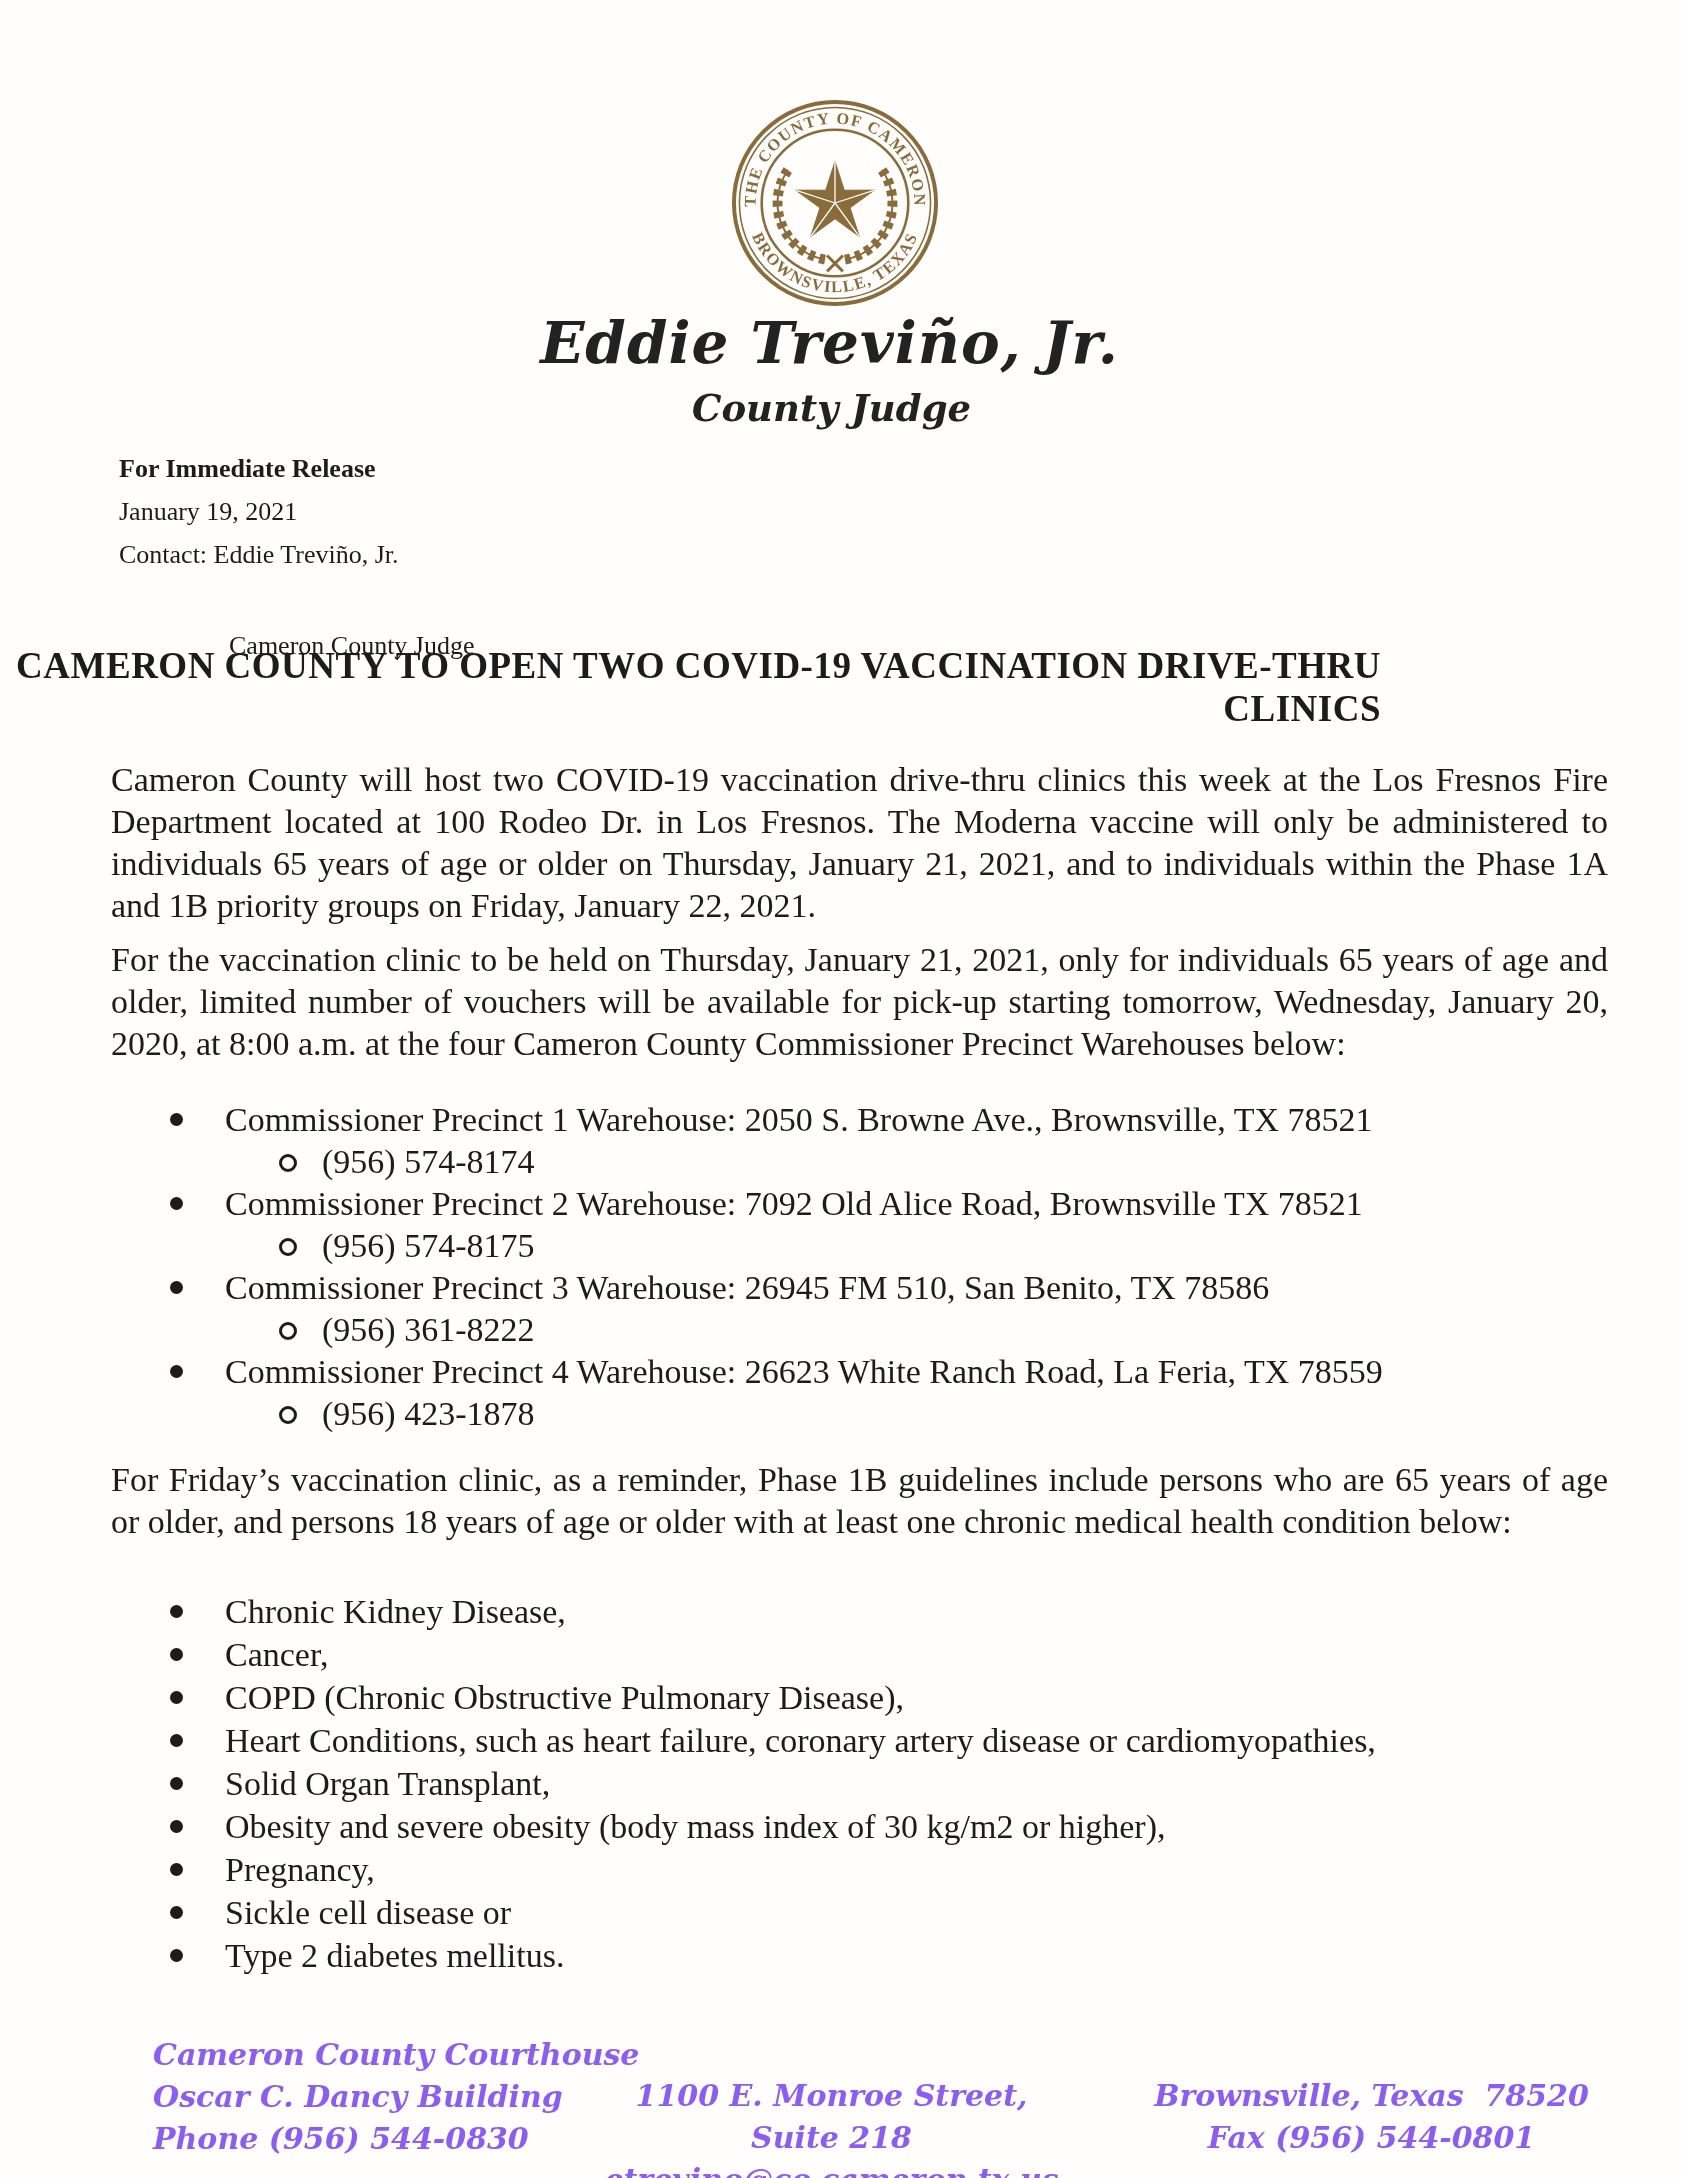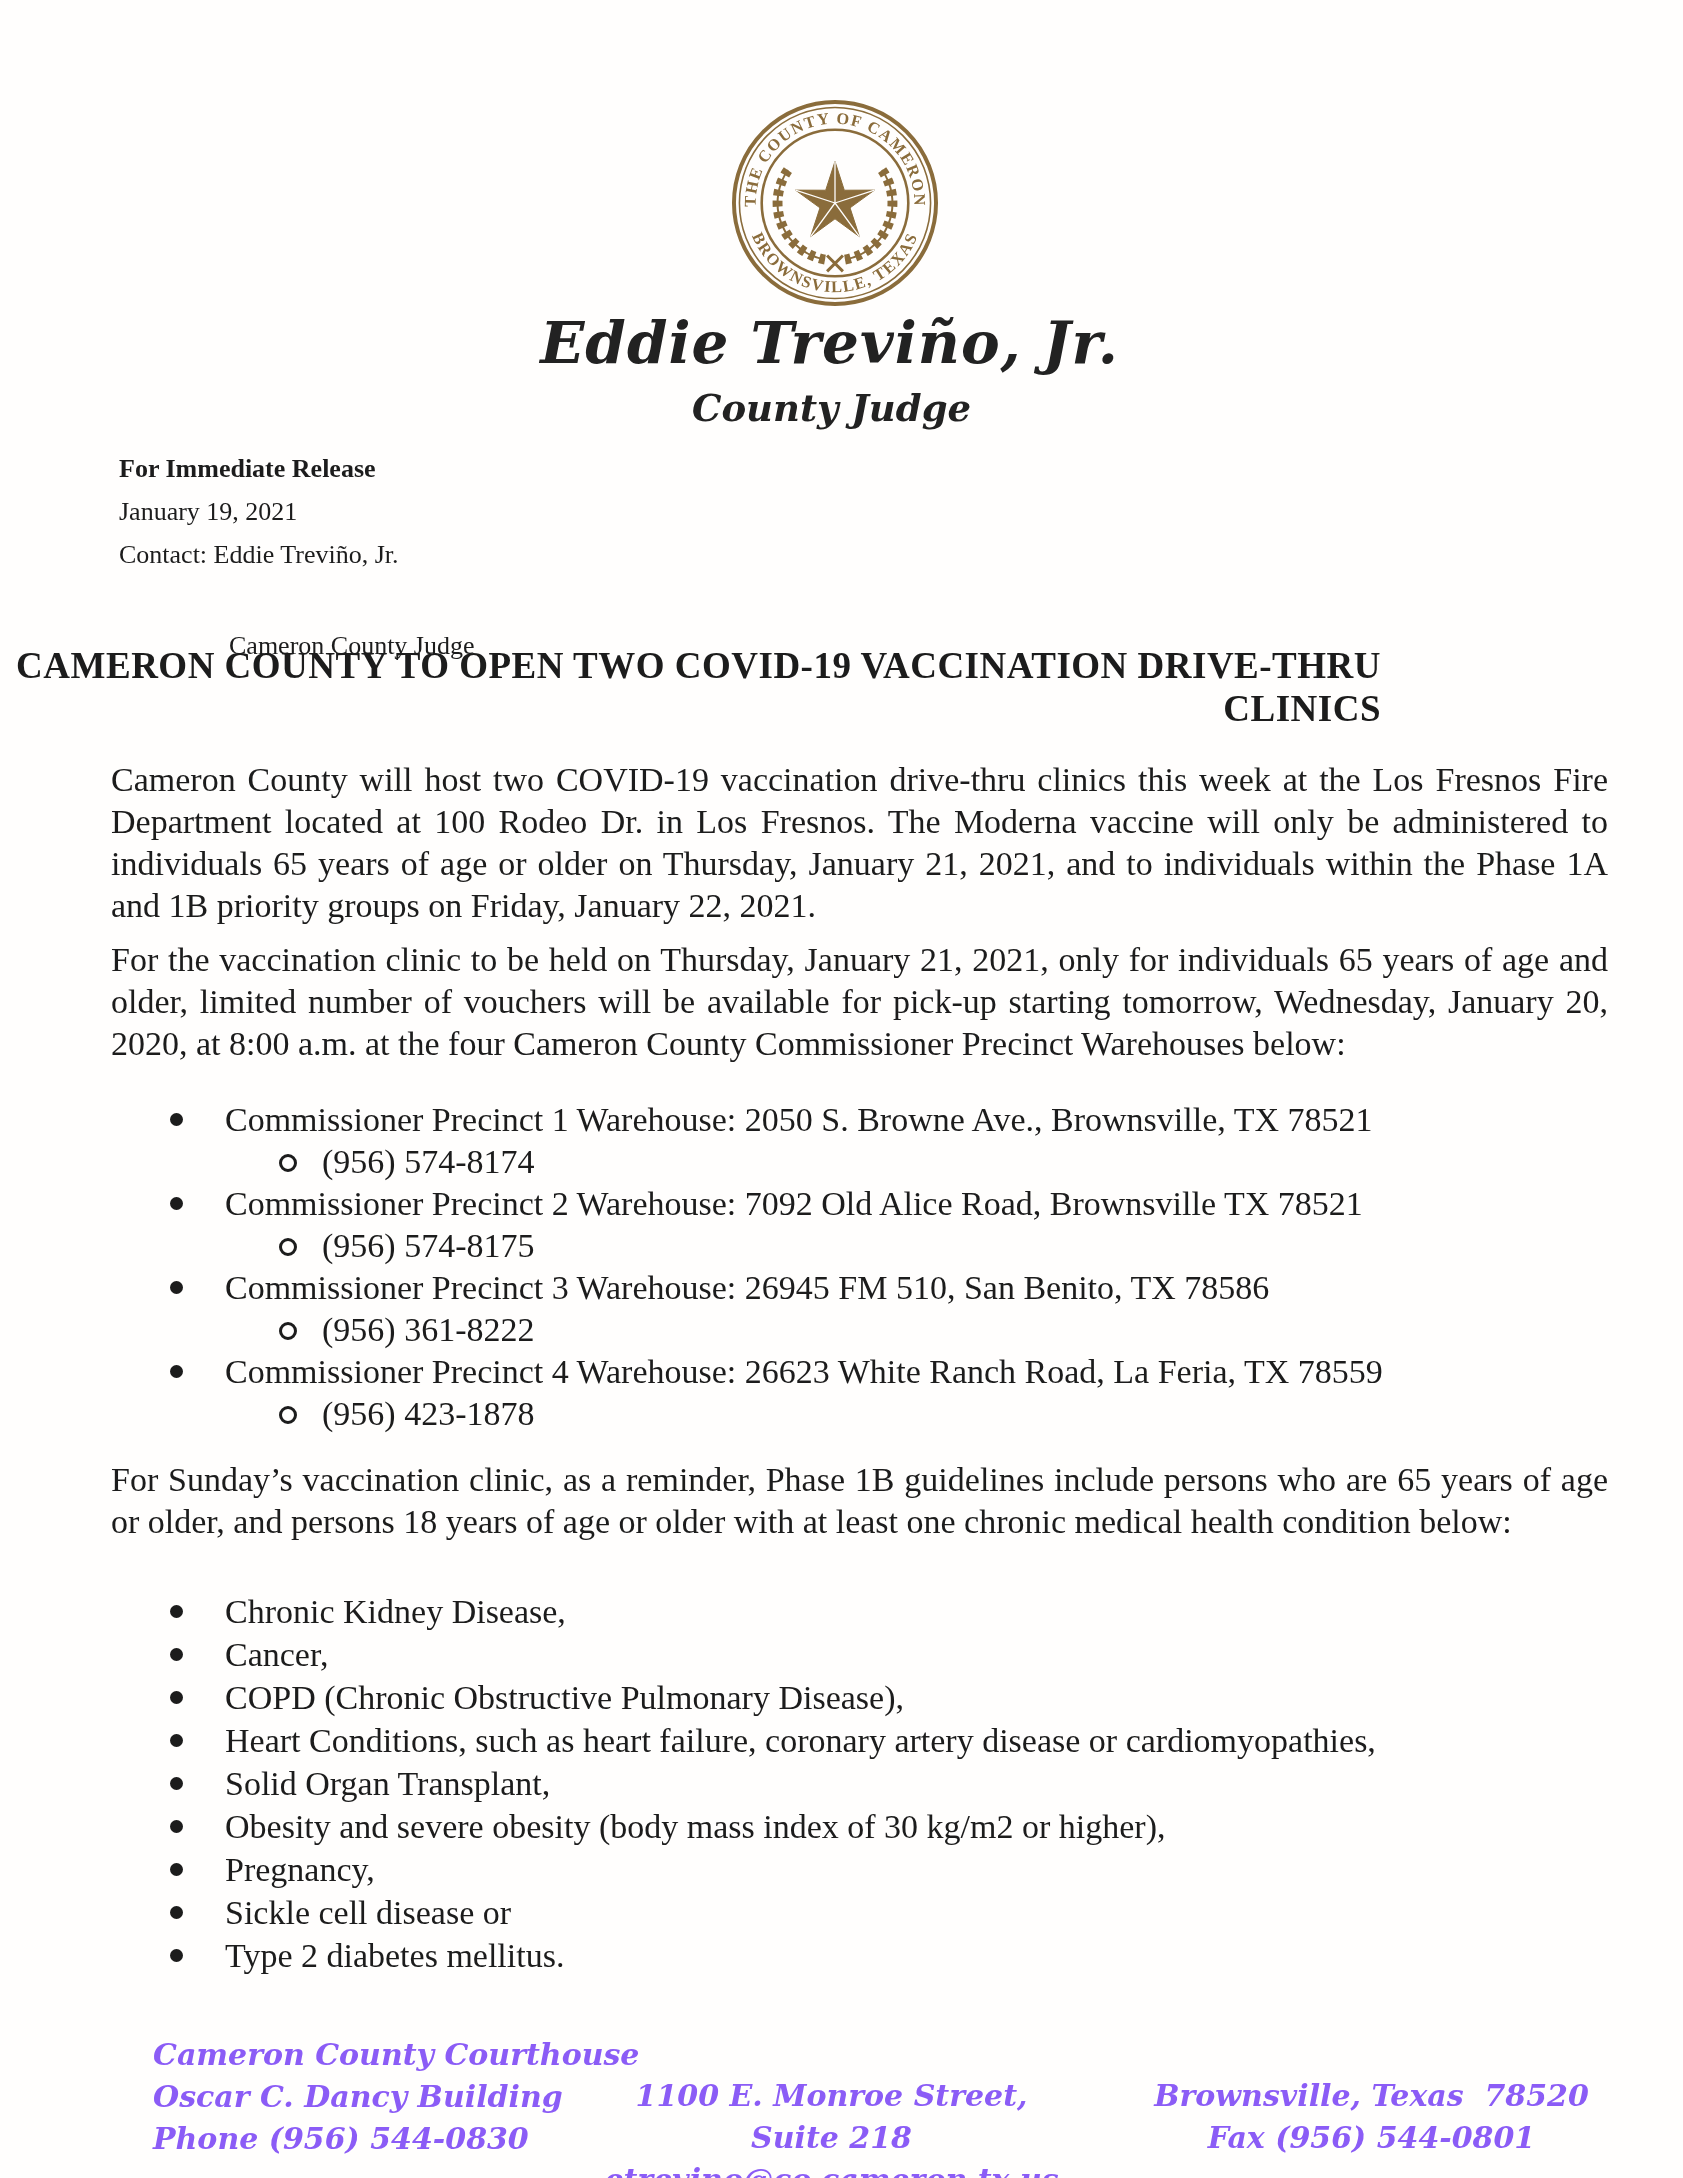--- a/index.html
+++ b/index.html
@@ -145,21 +145,21 @@
     <div class="wh-item">Commissioner Precinct 1 Warehouse: 2050 S. Browne Ave., Brownsville, TX 78521</div>
     <div class="wh-phone">(956) 574-8174</div>
     <div class="wh-item">Commissioner Precinct 2 Warehouse: 7092 Old Alice Road, Brownsville TX 78521</div>
     <div class="wh-phone">(956) 574-8175</div>
     <div class="wh-item">Commissioner Precinct 3 Warehouse: 26945 FM 510, San Benito, TX 78586</div>
     <div class="wh-phone">(956) 361-8222</div>
     <div class="wh-item">Commissioner Precinct 4 Warehouse: 26623 White Ranch Road, La Feria, TX 78559</div>
     <div class="wh-phone">(956) 423-1878</div>
   </div>
 
-  <div class="para p3">For Sunday’s vaccination clinic, as a reminder, Phase 1B guidelines include persons who are 65 years of age or older, and persons 18 years of age or older with at least one chronic medical health condition below:</div>
+  <div class="para p3">For Friday’s vaccination clinic, as a reminder, Phase 1B guidelines include persons who are 65 years of age or older, and persons 18 years of age or older with at least one chronic medical health condition below:</div>
 
   <div class="condlist">
     <div class="cond-item">Chronic Kidney Disease,</div>
     <div class="cond-item">Cancer,</div>
     <div class="cond-item">COPD (Chronic Obstructive Pulmonary Disease),</div>
     <div class="cond-item">Heart Conditions, such as heart failure, coronary artery disease or cardiomyopathies,</div>
     <div class="cond-item">Solid Organ Transplant,</div>
     <div class="cond-item">Obesity and severe obesity (body mass index of 30 kg/m2 or higher),</div>
     <div class="cond-item">Pregnancy,</div>
     <div class="cond-item">Sickle cell disease or</div>

